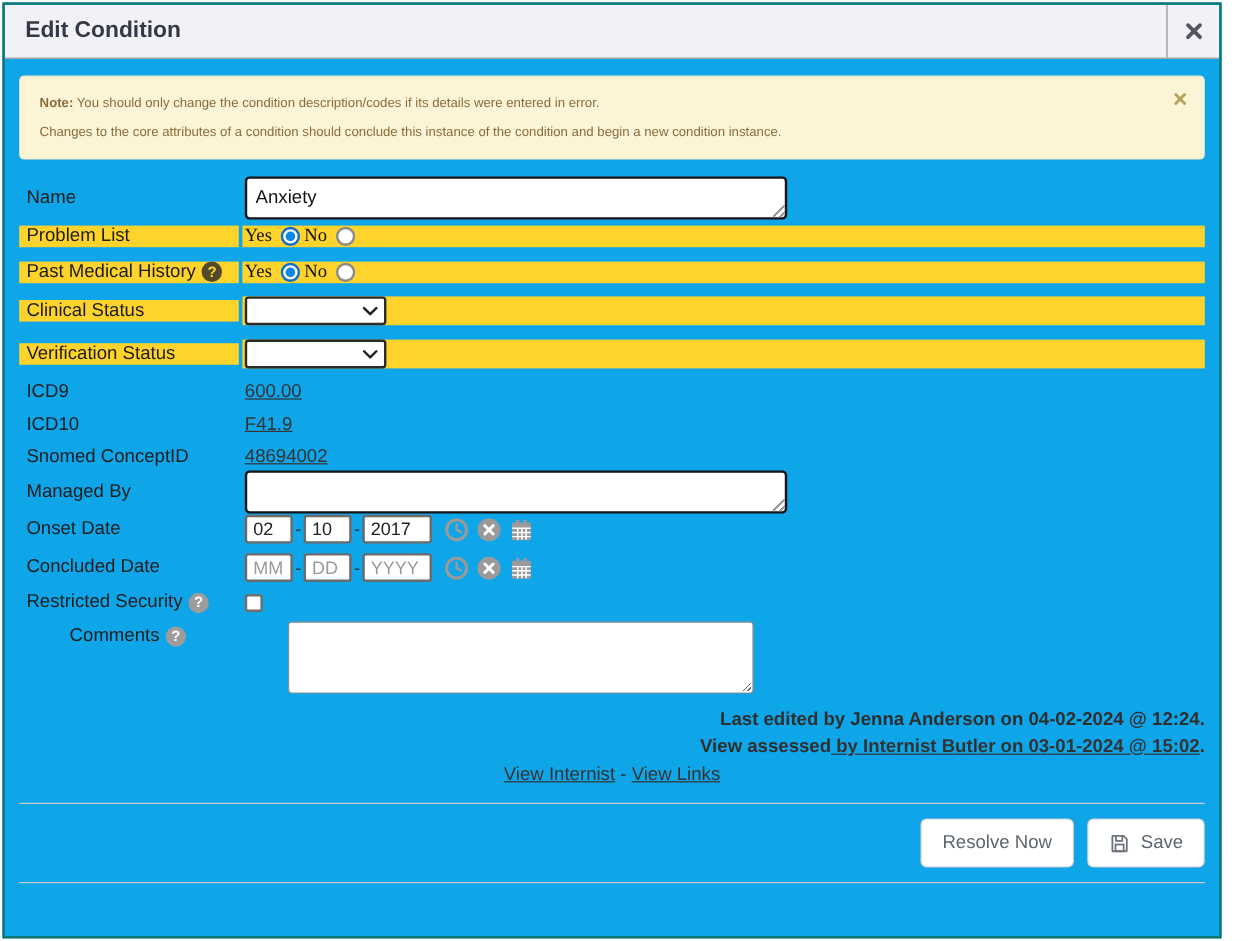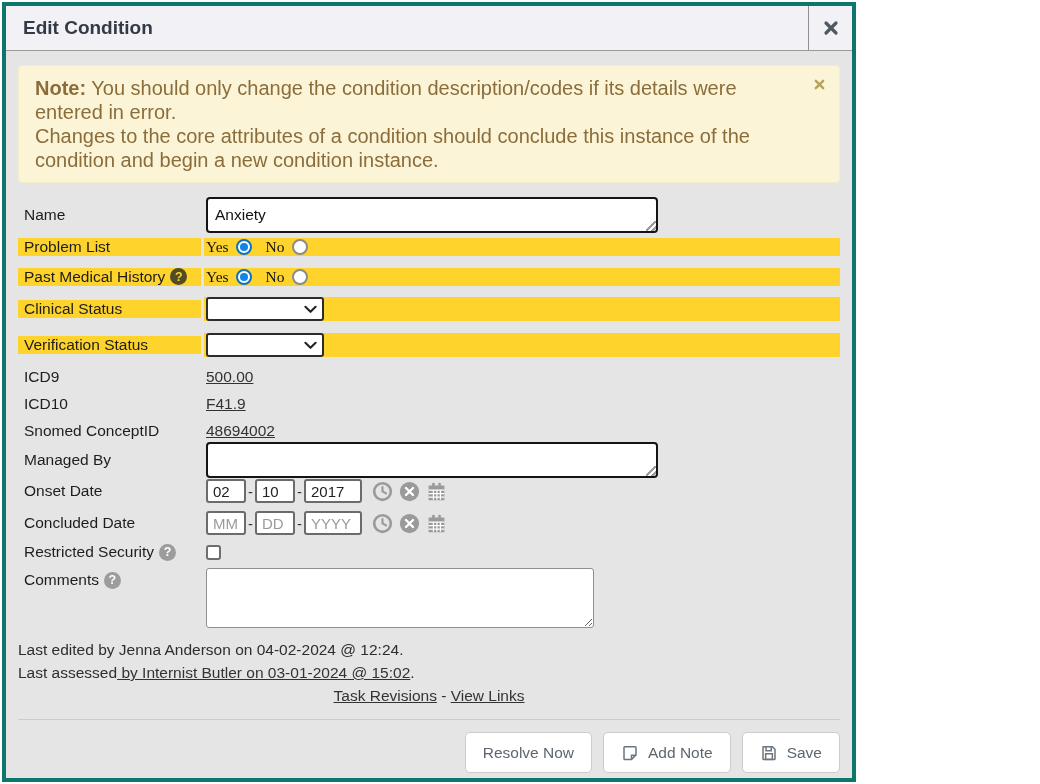--- a/index.html
+++ b/index.html
@@ -1,27 +1,27 @@
 <!DOCTYPE html>
 <html><head>
 <meta charset="utf-8">
 <style>
   * { box-sizing: border-box; margin: 0; padding: 0; }
   html,body { width:1040px; height:784px; background:#fff; font-family:"Liberation Sans", sans-serif; }
-  .modal { width:854px; height:780px; margin:2px; border:4px solid #0f766e; background:#e5e5e5; overflow:hidden; }
+  .modal { width:1016px; height:780px; margin:2px; border:2px solid #0f766e; background:#0ea5e9; overflow:hidden; }
 
   
   .hdr { height:45px; background:#f1f1f6; border-bottom:1px solid #9a9a9a; display:flex; align-items:stretch; }
   .hdr-title { align-self:center; padding-left:17px; font-size:19px; font-weight:bold; color:#333a45; }
   .hdr-close { margin-left:auto; width:44px; border-left:1px solid #909090; display:flex; align-items:center; justify-content:center; cursor:pointer; }
 
   .content { padding:14px 12px 0 12px; }
 
   
-  .banner { position:relative; background:#fcf4d7; border:1px solid #f6ecc8; border-radius:4px; padding:10px 40px 10px 16px; color:#8a6d3b; font-size:20px; line-height:24px; margin-bottom:17px; }
+  .banner { position:relative; background:#fcf4d7; border:1px solid #f6ecc8; border-radius:4px; padding:10px 40px 10px 16px; color:#8a6d3b; font-size:11px; line-height:24px; margin-bottom:17px; }
   .banner b { font-weight:bold; }
   .banner-x { position:absolute; top:13px; right:14px; cursor:pointer; line-height:0; }
 
   
   .row { display:flex; align-items:center; margin-bottom:3px; }
   .lbl { width:183px; flex-shrink:0; padding-left:6px; font-size:15.5px; color:#1d1d1d; display:flex; align-items:center; }
   .ctl { flex:1; margin-left:3px; padding-left:2px; display:flex; align-items:center; }
   .row.hl .lbl, .row.hl .ctl { background:#fdd32c; }
   .h30{height:30px}.h27{height:27px}.h32{height:32px;margin-bottom:4px}.h24{height:24px}.h28{height:28px;margin-bottom:2px}.h30b{height:30px;margin-bottom:2px}.h26{height:24px;margin-bottom:4px}
   .row.top { align-items:flex-start; }
@@ -45,29 +45,29 @@
 
   .chk { width:15px; height:15px; border:2px solid #6e6e6e; border-radius:3px; background:#fff; cursor:pointer; }
 
   textarea.cmt { width:388px; height:60px; border:1px solid #8f8f8f; border-radius:3px; font-family:"Liberation Sans",sans-serif; font-size:15px; padding:4px 6px; color:#222; resize:both; outline:none; }
 
   
   .radio { display:inline-block; width:16px; height:16px; border-radius:50%; border:2px solid #8b8b8b; background:#fff; cursor:pointer; position:relative; }
   .radio.checked { border-color:#0d6fc8; }
   .radio.checked::after { content:""; position:absolute; inset:2px; border-radius:50%; background:#0d86e8; }
   .yn { font-size:15.5px; color:#111; margin:0 7px 0 0;font-family:Liberation Serif, serif; }
-  .yn.no { margin-left:14px; }
+  .yn.no { margin-left:4px; }
 
   
   .help { display:inline-flex; width:17px; height:17px; border-radius:50%; align-items:center; justify-content:center; font-size:12.5px; font-weight:bold; margin-left:5px; flex-shrink:0; }
   .help.dark { background:#514b28; color:#fdd32c; }
   .help.gray { background:#9c9c9c; color:#fff; }
 
   
-  .audit { text-align:left; font-size:15.5px; color:#2e2e2e; line-height:23px; margin-top:10px; }
+  .audit { text-align:right; font-size:15.5px; color:#2e2e2e; line-height:23px; margin-top:10px;font-weight:bold; }
   .links-line { text-align:center; font-size:15.5px; color:#2e2e2e; margin-top:3px; }
 
   hr.div { border:none; border-top:1px solid #ccc; margin:10px 0 0 0; }
 
   .btnrow { display:flex; justify-content:flex-end; gap:11px; margin:12px 0; }
   .btn { display:flex; align-items:center; gap:9px; height:41px; padding:0 17px; background:#fff; border:1px solid #ccc; border-radius:5px; font-size:15.5px; color:#5d666e; font-family:"Liberation Sans",sans-serif; cursor:pointer; }
 </style>
 </head>
 <body>
 
@@ -144,21 +144,21 @@
           <svg width="13" height="9" viewBox="0 0 14 9">
               <path d="M1.5 1.5 L7 7 L12.5 1.5" stroke="#222" stroke-width="2.2" fill="none" stroke-linecap="round" stroke-linejoin="round"></path>
             </svg>
         </div>
       </div>
     </div>
 
     <div class="row h24">
       <div class="lbl">ICD9</div>
       <div class="ctl">
-          <a class="lnk">500.00</a>
+          <a class="lnk">600.00</a>
         </div>
     </div>
     <div class="row h24">
       <div class="lbl">ICD10</div>
       <div class="ctl">
           <a class="lnk">F41.9</a>
         </div>
     </div>
     <div class="row h24">
       <div class="lbl">Snomed ConceptID</div>
@@ -232,49 +232,42 @@
       <div class="lbl">
         <span>Restricted Security</span>
         <span class="help gray">?</span>
       </div>
       <div class="ctl">
           <span class="chk"></span>
         </div>
     </div>
 
     <div class="row top" style="margin-bottom:0;">
-      <div class="lbl" style="padding-top:3px;">
+      <div class="lbl" style="padding-top:3px;margin-left:36px;">
         <span>Comments</span>
         <span class="help gray">?</span>
       </div>
       <div class="ctl" style="align-items:flex-start;">
         <textarea class="cmt" style=""></textarea>
       </div>
     </div>
 
     <div class="audit">
       <div>Last edited by Jenna Anderson on 04-02-2024 @ 12:24.</div>
-      <div><span>Last assessed</span><a class="lnk"> by Internist Butler on 03-01-2024 @ 15:02</a><span>.</span></div>
+      <div><span>View assessed</span><a class="lnk"> by Internist Butler on 03-01-2024 @ 15:02</a><span>.</span></div>
     </div>
     <div class="links-line">
-      <a class="lnk">Task Revisions</a><span> - </span><a class="lnk">View Links</a>
+      <a class="lnk">View Internist</a><span> - </span><a class="lnk">View Links</a>
     </div>
 
     <hr class="div" style="margin-top:14px;">
 
     <div class="btnrow">
       <button class="btn">
         <span>Resolve Now</span>
-      </button>
-      <button class="btn">
-        <svg width="18" height="18" viewBox="0 0 24 24">
-            <path d="M5 3.5 h14 a1 1 0 0 1 1 1 v10 l-6 6 H5 a1 1 0 0 1 -1 -1 v-15 a1 1 0 0 1 1 -1 z" fill="none" stroke="#6c757d" stroke-width="2"></path>
-            <path d="M14 20.5 v-5.5 h6" fill="none" stroke="#6c757d" stroke-width="2"></path>
-          </svg>
-        <span>Add Note</span>
       </button>
       <button class="btn">
         <svg width="18" height="18" viewBox="0 0 24 24">
             <path d="M4.5 3.5 h12 l3.5 3.5 v13 a0.5 0.5 0 0 1 -0.5 0.5 h-15 a0.5 0.5 0 0 1 -0.5 -0.5 v-16 a0.5 0.5 0 0 1 0.5 -0.5 z" fill="none" stroke="#6c757d" stroke-width="2"></path>
             <path d="M8 3.5 v5.5 h7 v-5.5" fill="none" stroke="#6c757d" stroke-width="2"></path>
             <rect x="7.5" y="13" width="9" height="7.5" fill="none" stroke="#6c757d" stroke-width="2"></rect>
           </svg>
         <span>Save</span>
       </button>
     </div>

